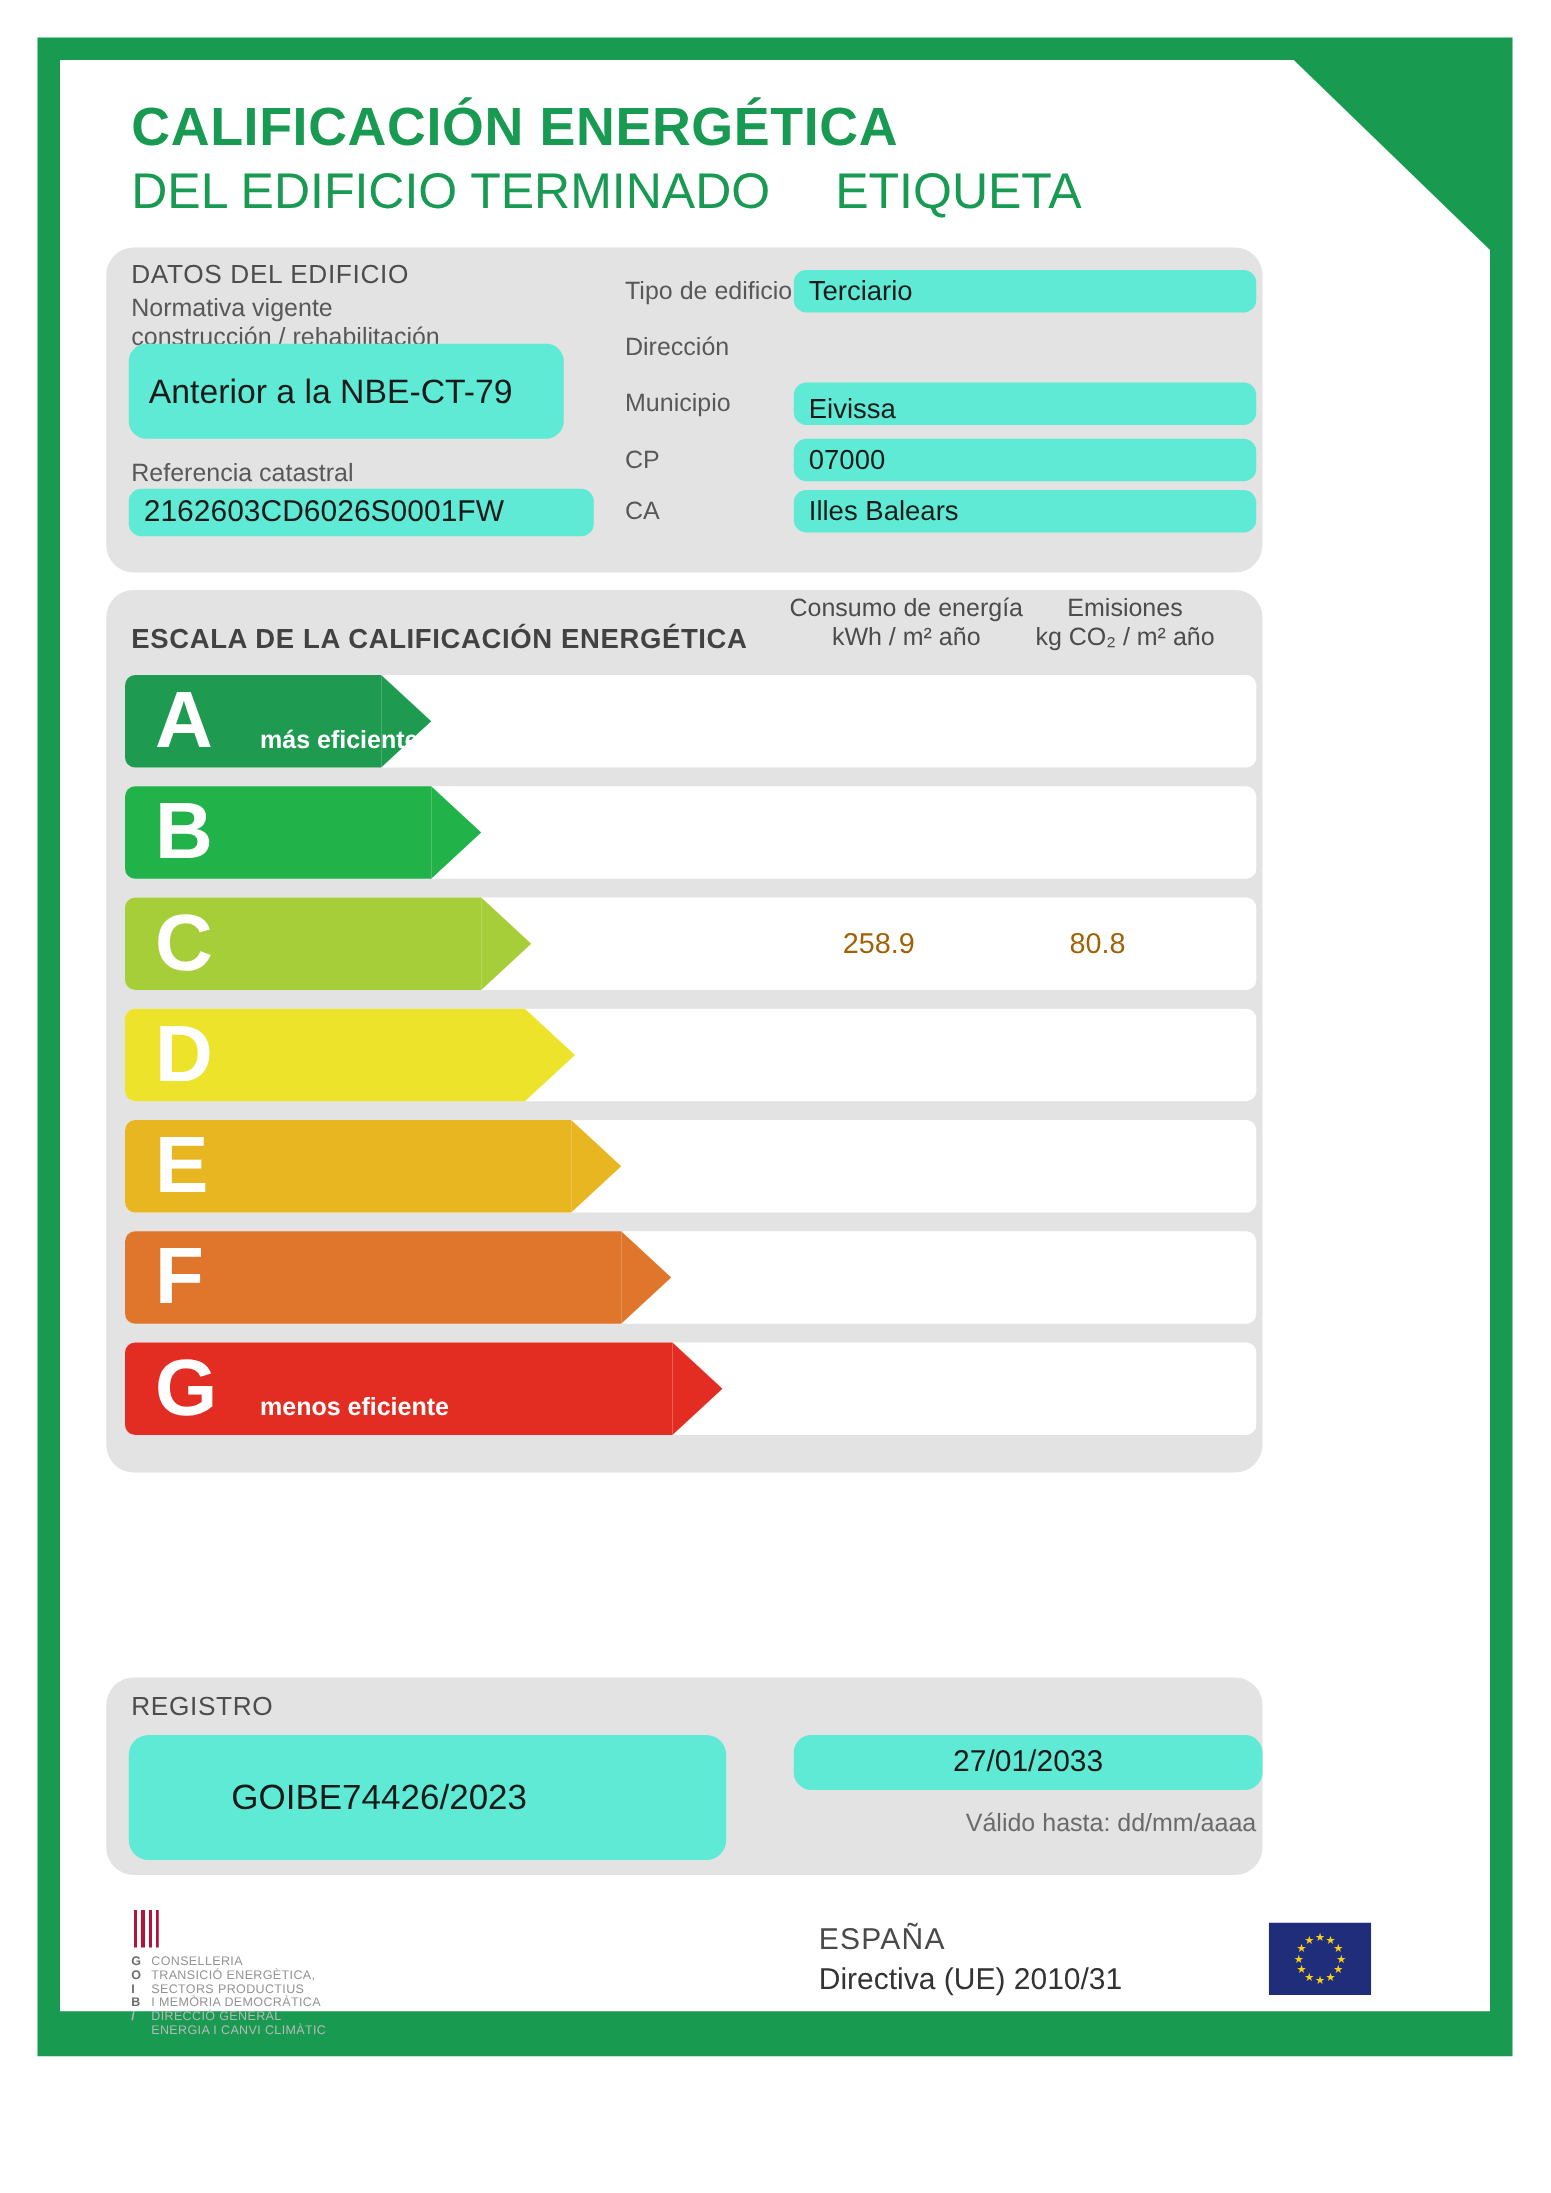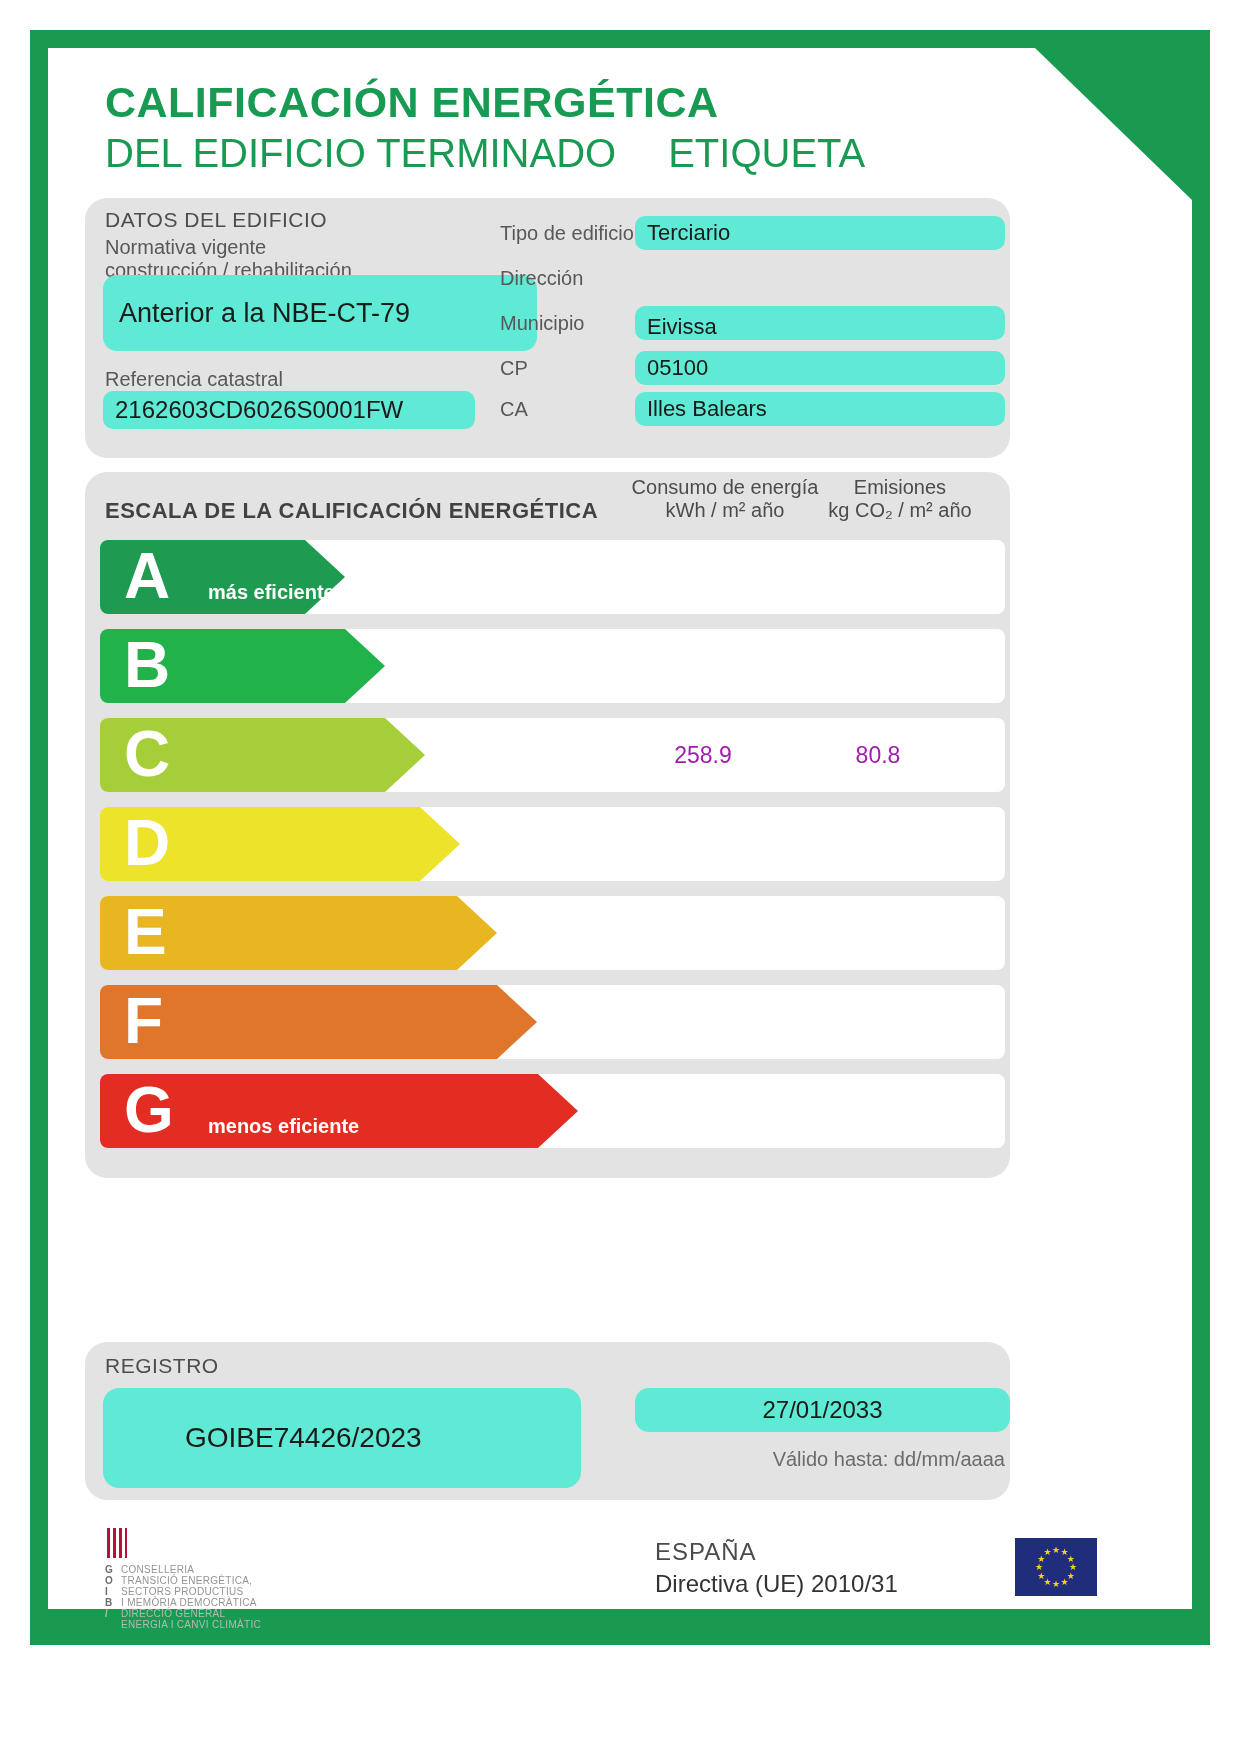--- a/index.html
+++ b/index.html
@@ -37,21 +37,21 @@
   .scale-rows { position:absolute; left:100px; top:540px; width:905px; }
   .scale-row { position:relative; width:905px; height:74px; background:#fff; border-radius:8px; margin-bottom:15px; }
   .scale-row:last-child { margin-bottom:0; }
   .arrow { position:absolute; left:0; top:0; height:74px; border-radius:8px 0 0 8px; }
   .arrow-tip { position:absolute; top:0; left:100%; width:0; height:0;
                border-top:37px solid transparent; border-bottom:37px solid transparent; }
   .arrow-letter { position:absolute; left:24px; top:50%; transform:translateY(-52%);
                   font-size:64px; font-weight:bold; color:#fff; line-height:1; }
   .arrow-note { position:absolute; left:108px; bottom:10px; font-size:20px; font-weight:bold; color:#fff; white-space:nowrap; }
   .rating-val { position:absolute; top:50%; transform:translateY(-50%); width:150px; text-align:center;
-                font-size:23px; color:#a21caf; }
+                font-size:23px; color:#a16207; }
   .rating-val.consumo { left:528px; }
   .rating-val.emisiones { left:703px; }
 
   .registro-number { font-size:28px; color:#1a1a1a; }
   .valid-note { position:absolute; left:635px; top:1448px; width:370px; text-align:right; font-size:20px; color:#6b6b6b; }
   .date-box { justify-content:center; font-size:24px; color:#1a1a1a;text-align:right; }
 
   .goib { position:absolute; left:105px; top:1528px; }
   .goib-flag { width:20px; height:30px; margin-left:2px;
                background:repeating-linear-gradient(90deg,#b5123b 0 3px,#ffffff 3px 6px); }
@@ -80,21 +80,21 @@
     <div class="title-line2">
       <span>DEL EDIFICIO TERMINADO</span>
       <span class="title-tag">ETIQUETA</span>
     </div>
   </div>
 
   <div class="panel panel-datos"></div>
   <div class="sec-title" style="left:105px;top:208px;">DATOS DEL EDIFICIO</div>
   <div class="lbl" style="left:105px;top:236px;">Normativa vigente</div>
   <div class="lbl" style="left:105px;top:259px;">construcción / rehabilitación</div>
-  <div class="whitebox" style="left:103px;top:275px;width:434px;height:76px;padding-left:16px;">
+  <div class="whitebox" style="left:103px;top:275px;width:348px;height:76px;padding-left:16px;">
     <span class="val-lg" style="font-size:27px;">Anterior a la NBE-CT-79</span>
   </div>
   <div class="lbl" style="left:105px;top:368px;">Referencia catastral</div>
   <div class="whitebox" style="left:103px;top:391px;width:372px;height:38px;padding-left:12px;border-radius:10px;">
     <span class="val-lg">2162603CD6026S0001FW</span>
   </div>
 
   <div class="lbl" style="left:500px;top:222px;">Tipo de edificio</div>
   <div class="whitebox" style="left:635px;top:216px;width:370px;height:34px;padding-left:12px;border-radius:10px;">
     <span class="val-md">Terciario</span>
@@ -102,21 +102,21 @@
 
   <div class="lbl" style="left:500px;top:267px;">Dirección</div>
 
   <div class="lbl" style="left:500px;top:312px;">Municipio</div>
   <div class="whitebox" style="left:635px;top:306px;width:370px;height:34px;padding-left:12px;border-radius:10px;align-items:flex-end;">
     <span class="val-md">Eivissa</span>
   </div>
 
   <div class="lbl" style="left:500px;top:357px;">CP</div>
   <div class="whitebox" style="left:635px;top:351px;width:370px;height:34px;padding-left:12px;border-radius:10px;">
-    <span class="val-md">05100</span>
+    <span class="val-md">07000</span>
   </div>
 
   <div class="lbl" style="left:500px;top:398px;">CA</div>
   <div class="whitebox" style="left:635px;top:392px;width:370px;height:34px;padding-left:12px;border-radius:10px;">
     <span class="val-md">Illes Balears</span>
   </div>
 
   <div class="panel panel-scale"></div>
   <div class="scale-title">ESCALA DE LA CALIFICACIÓN ENERGÉTICA</div>
   <div class="col-head col-head-emisiones">

